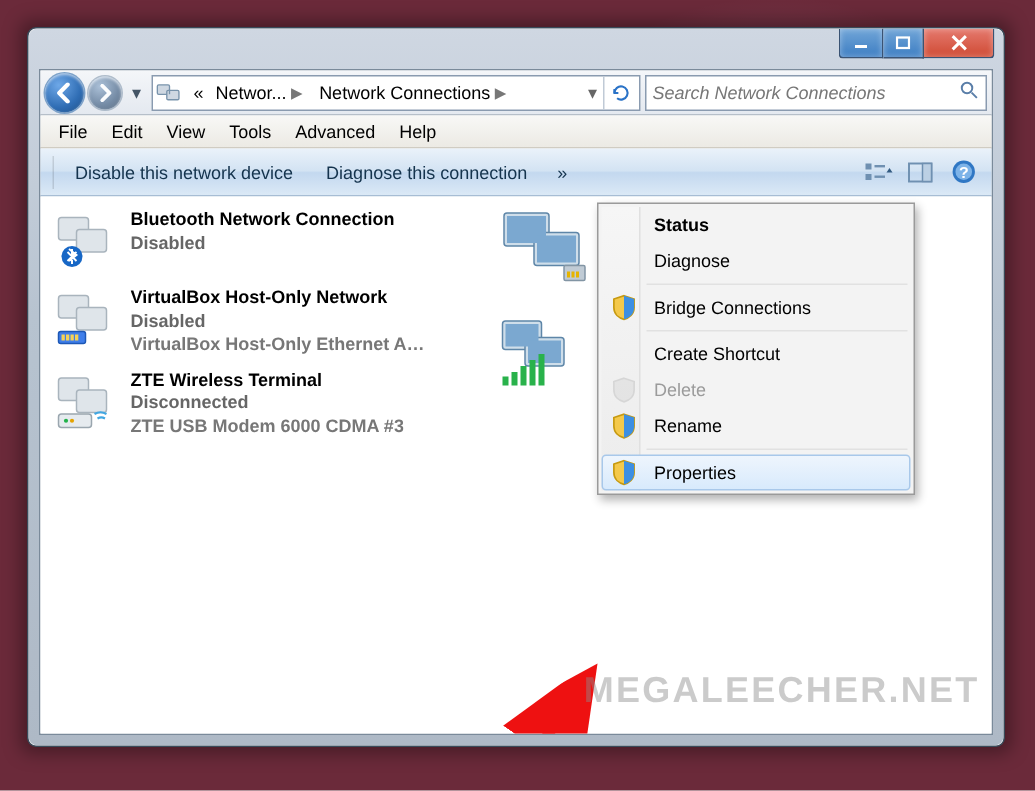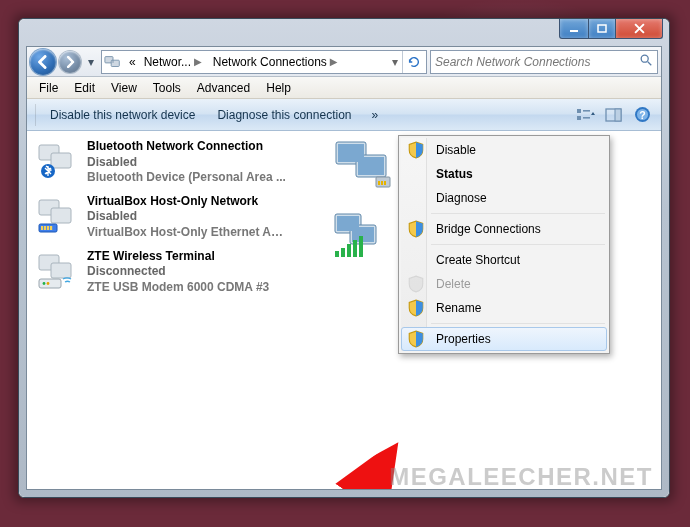--- a/index.html
+++ b/index.html
@@ -191,21 +191,21 @@
     border-color:#a8c8ea;
   }
   .ctx-sep { height:1px; background:#e1e1e1; margin: 3px 2px 3px 30px; }
   .ctx-shield { position:absolute; left:5px; width:18px; height:18px; display:flex; align-items:center; justify-content:center;}
 
   .arrow {
     position:absolute; left:284px; top:336px; transform: rotate(-36deg);
   }
 
   .watermark {
-    position:absolute; right: 8px; bottom: 0;
+    position:absolute; right: 8px; bottom: 16px;
     font: 600 24px/1 "Segoe UI", Arial, sans-serif;
     letter-spacing: 1.5px;
     color: rgba(140,140,140,.45);
     user-select:none;
   }
 </style>
 </head>
 <body>
 
 <div class="bg-swirl"></div>
@@ -339,21 +339,20 @@
               <svg viewBox="0 0 44 44">
                 <rect x="4" y="6" width="20" height="15" rx="2" fill="#dfe5ea" stroke="#a9b4bd"></rect>
                 <rect x="16" y="14" width="20" height="15" rx="2" fill="#dfe5ea" stroke="#a9b4bd"></rect>
                 <circle cx="13" cy="32" r="7" fill="#1767c6"></circle>
                 <path d="M11 27 l5 4 -5 4 M13 27 v10 M16 29 l-6 6 M16 35 l-6 -6" stroke="#fff" stroke-width="1.3" fill="none"></path>
               </svg>
             </div>
             <div class="net-text">
               <div class="title">Bluetooth Network Connection</div>
               <div class="status">Disabled</div>
-              <div class="sub">Bluetooth Device (Personal Area ...</div>
             </div>
           </div>
 
           <div class="net-item">
             <div class="net-icon">
               <svg viewBox="0 0 44 44">
                 <rect x="4" y="6" width="20" height="15" rx="2" fill="#dfe5ea" stroke="#a9b4bd"></rect>
                 <rect x="16" y="14" width="20" height="15" rx="2" fill="#dfe5ea" stroke="#a9b4bd"></rect>
                 <rect x="4" y="30" width="18" height="8" rx="1.5" fill="#3f7eea" stroke="#1d58b6"></rect>
                 <rect x="6" y="32" width="2.2" height="4" fill="#f5d257"></rect>
@@ -416,29 +415,20 @@
                 <rect x="21" y="31" width="4" height="17" fill="#29b24b"></rect>
                 <rect x="27" y="27" width="4" height="21" fill="#29b24b"></rect>
               </svg>
             </div>
           </div>
         </div>
 
         <div class="ctxmenu">
           <div class="strip"></div>
 
-          <div class="ctx-item">
-            <span class="ctx-shield">
-              <svg viewBox="0 0 16 16">
-                  <path d="M8 1 L14 3 V8 C14 12 11 14.3 8 15 C5 14.3 2 12 2 8 V3 Z" fill="#f4c94b" stroke="#c79a10"></path>
-                  <path d="M8 1 L14 3 V8 C14 12 11 14.3 8 15 Z" fill="#3d8fe2"></path>
-                </svg>
-            </span>
-            <span>Disable</span>
-          </div>
           <div class="ctx-item bold">
             <span>Status</span>
           </div>
           <div class="ctx-item">
             <span>Diagnose</span>
           </div>
           <div class="ctx-sep"></div>
           <div class="ctx-item">
             <span class="ctx-shield">
               <svg viewBox="0 0 16 16">

